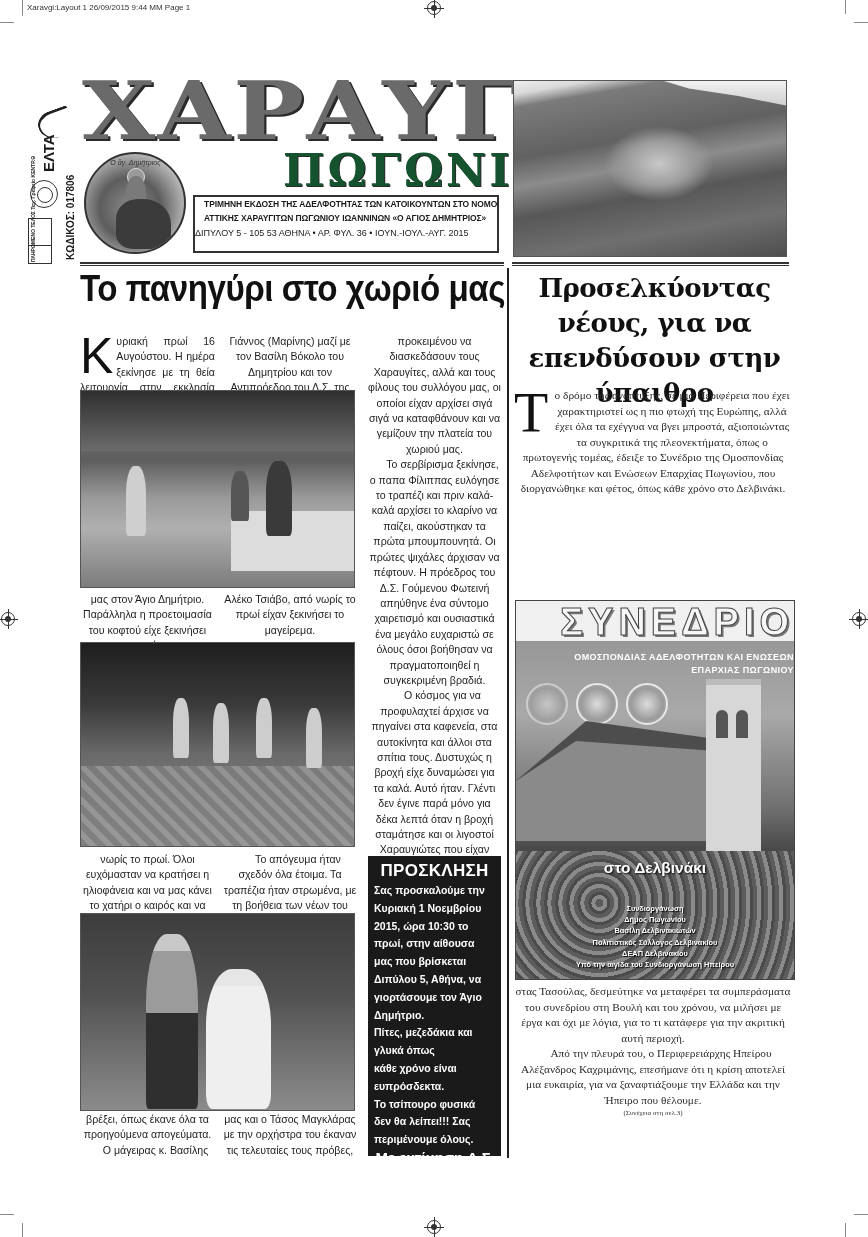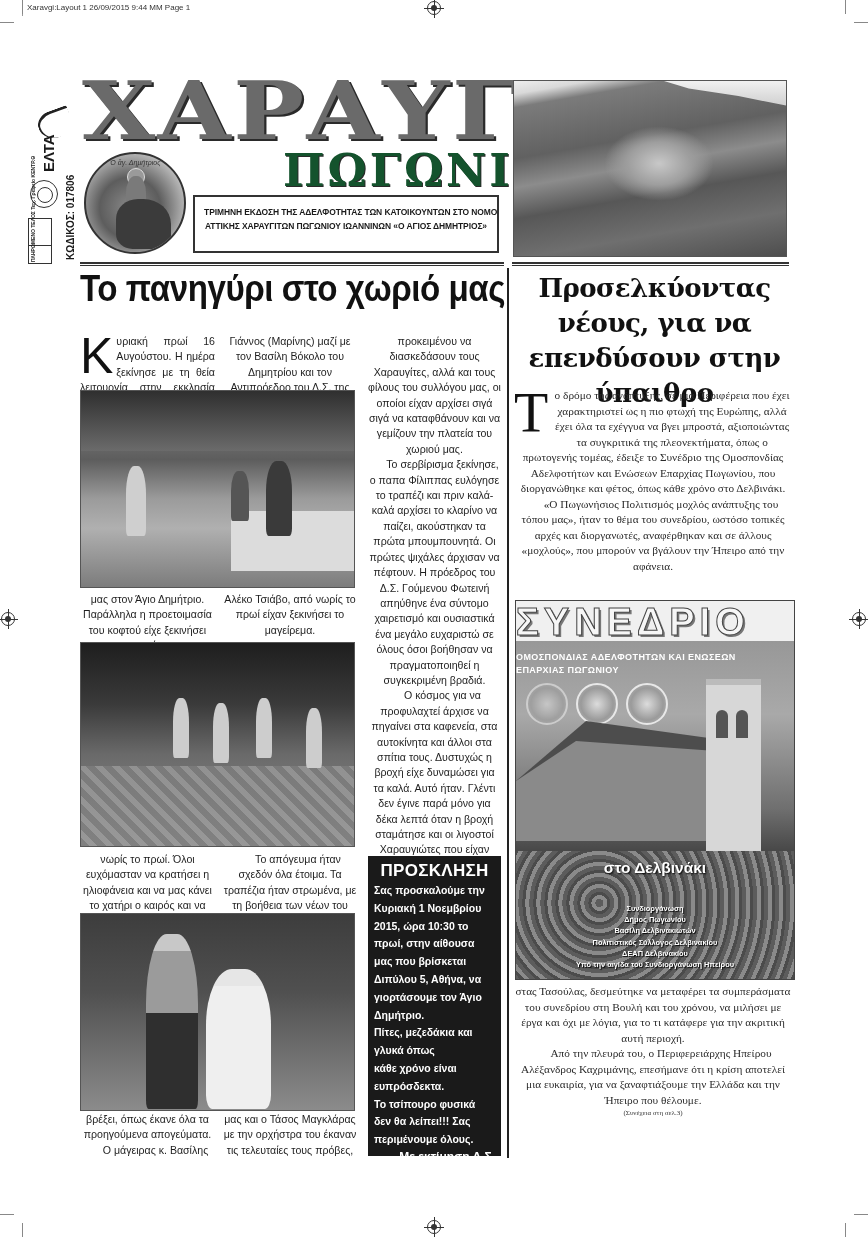--- a/index.html
+++ b/index.html
@@ -14,21 +14,21 @@
   .reg span { position: absolute; left: 3px; top: 3px; width: 6px; height: 6px; background: #333; border-radius: 50%; }
 
   
   .mast-title { position: absolute; left: 82px; top: 72px; width: 418px; height: 78px; font-family: "DejaVu Serif", serif; font-weight: bold; font-size: 80px; line-height: 78px; color: #6a6a6a; letter-spacing: 2px; text-shadow: 2px 2px 0 #2a2a2a; transform: scaleX(1.18); transform-origin: left top; white-space: nowrap; }
   .mast-sub { position: absolute; left: 283px; top: 145px; font-family: "DejaVu Serif", serif; font-weight: bold; font-size: 44px; color: #14532d; letter-spacing: 3px; text-shadow: 1px 1px 0 #2a2a2a; white-space: nowrap; }
   .icon-circle { position: absolute; left: 84px; top: 152px; width: 102px; height: 102px; border-radius: 50%; border: 2px solid #333; background: radial-gradient(circle at 45% 55%, #8a8a8a 0%, #5d5d5d 40%, #bdbdbd 75%, #e6e6e6 100%); overflow: hidden; }
   .icon-circle .horse { position: absolute; left: 30px; top: 45px; width: 55px; height: 50px; background: #3b3b3b; border-radius: 40% 50% 20% 30%; }
   .icon-circle .rider { position: absolute; left: 40px; top: 22px; width: 20px; height: 38px; background: #7a7a7a; border-radius: 45% 45% 10% 10%; }
   .icon-circle .halo { position: absolute; left: 41px; top: 14px; width: 18px; height: 18px; border-radius: 50%; border: 1px solid #dcdcdc; background: #9a9a9a; }
   .icon-circle .icon-cap { position: absolute; left: 24px; top: 5px; font-size: 7px; font-style: italic; color: #333; }
-  .info-box { position: absolute; left: 193px; top: 195px; width: 306px; height: 58px; border: 2px solid #333; text-align: center; padding-top: 8px; }
+  .info-box { position: absolute; left: 193px; top: 195px; width: 306px; height: 58px; border: 2px solid #333; text-align: left; padding-top: 0; }
   .info-box .l1, .info-box .l2 { font-size: 9px; font-weight: bold; line-height: 14px; letter-spacing: -0.1px; transform: scaleX(0.94); white-space: nowrap; }
   .info-box .l3 { font-size: 9px; line-height: 16px; white-space: nowrap; }
   .side-logos { position: absolute; left: 26px; top: 110px; width: 58px; height: 160px; }
   .elta-bird { position: absolute; left: 12px; top: 0; width: 34px; height: 28px; border-top: 3px solid #222; border-left: 2px solid #222; border-radius: 60% 10% 0 70%; transform: rotate(-20deg); }
   .elta-text { position: absolute; left: 16px; top: 44px; font-weight: bold; font-size: 15px; transform: rotate(-90deg); transform-origin: left top; white-space: nowrap; }
   .stamp { position: absolute; left: 4px; top: 70px; width: 28px; height: 28px; border: 1px solid #333; border-radius: 50%; }
   .stamp::after { content: ""; position: absolute; left: 6px; top: 6px; width: 14px; height: 14px; border: 1px solid #333; border-radius: 50%; }
   .kodikos { position: absolute; left: 39px; top: 150px; font-weight: bold; font-size: 10px; transform: rotate(-90deg); transform-origin: left top; white-space: nowrap; }
   .postage-box { position: absolute; left: 2px; top: 108px; width: 24px; height: 46px; border: 1px solid #333; }
   .postage-box::after { content: ""; position: absolute; left: 0; right: 0; top: 26px; height: 1px; background: #333; }
@@ -65,26 +65,26 @@
   .photo-fest2 .dancer { position: absolute; top: 55px; width: 16px; height: 60px; background: #cdcdcd; border-radius: 40% 40% 10% 10%; }
   .photo-fest2 .floor { position: absolute; left: 0; bottom: 0; width: 100%; height: 80px; background: repeating-linear-gradient(45deg, #7d7d7d 0 6px, #9a9a9a 6px 12px); opacity: .8; }
 
   .photo-men { left: 80px; top: 913px; width: 275px; height: 198px; background: linear-gradient(180deg, #3d3d3d 0%, #505050 40%, #6e6e6e 70%, #8b8b8b 100%); }
   .photo-men .man1 { position: absolute; left: 65px; top: 20px; width: 52px; height: 175px; background: linear-gradient(180deg, #c8c8c8 0 10%, #9b9b9b 10% 45%, #2f2f2f 45% 100%); border-radius: 40% 40% 5% 5%; }
   .photo-men .man2 { position: absolute; left: 125px; top: 55px; width: 65px; height: 140px; background: linear-gradient(180deg, #e6e6e6 0 12%, #efefef 12% 100%); border-radius: 40% 40% 10% 10%; }
 
   .invite { position: absolute; left: 368px; top: 856px; width: 133px; height: 300px; background: #1a1a1a; color: #fff; padding: 4px 6px; }
   .invite .title { text-align: center; font-weight: bold; font-size: 17px; line-height: 22px; letter-spacing: 0.3px; }
   .invite .body { font-weight: bold; font-size: 10.5px; line-height: 17.8px; white-space: pre-line; }
-  .invite .sign { text-align: right; font-weight: bold; font-size: 12px; line-height: 17.8px; }
+  .invite .sign { text-align: right; font-weight: bold; font-size: 15px; line-height: 17.8px; }
 
   .poster { position: absolute; left: 515px; top: 600px; width: 280px; height: 380px; border: 1px solid #444; overflow: hidden; background: linear-gradient(180deg, #8e8e8e 0%, #a9a9a9 30%, #6f6f6f 55%, #3a3a3a 70%, #585858 100%); }
   .poster .top-band { position: absolute; left: 0; top: 0; width: 100%; height: 40px; background: #f0f0f0; }
-  .poster .big { position: absolute; left: 0; top: 0; width: 100%; text-align: left; font-size: 38px; line-height: 42px; font-weight: bold; color: #f6f6f6; letter-spacing: 5px; -webkit-text-stroke: 1px #444; text-shadow: 2px 2px 0 #777; }
-  .poster .org { position: absolute; left: 0; top: 50px; width: 100%; text-align: left; color: #fff; font-weight: bold; font-size: 9px; line-height: 13px; letter-spacing: 0.4px; }
+  .poster .big { position: absolute; left: 0; top: 0; width: 100%; text-align: right; font-size: 38px; line-height: 42px; font-weight: bold; color: #f6f6f6; letter-spacing: 5px; -webkit-text-stroke: 1px #444; text-shadow: 2px 2px 0 #777; }
+  .poster .org { position: absolute; left: 0; top: 50px; width: 100%; text-align: right; color: #fff; font-weight: bold; font-size: 9px; line-height: 13px; letter-spacing: 0.4px; }
   .poster .seal { position: absolute; top: 82px; width: 42px; height: 42px; border-radius: 50%; border: 2px solid #e8e8e8; background: radial-gradient(circle, #dcdcdc 0%, #9a9a9a 60%, #c4c4c4 100%); }
   .poster .church { position: absolute; left: 0; top: 140px; width: 200px; height: 100px; background: #8a8a8a; clip-path: polygon(0 40%, 30% 0, 100% 10%, 100% 100%, 0 100%); }
   .poster .roof { position: absolute; left: 0; top: 120px; width: 200px; height: 60px; background: #4d4d4d; clip-path: polygon(0 100%, 35% 0, 100% 30%, 100% 100%); }
   .poster .tower { position: absolute; left: 190px; top: 78px; width: 55px; height: 180px; background: #d7d7d7; border-top: 6px solid #bbb; }
   .poster .tower::before { content: ""; position: absolute; left: 10px; top: 25px; width: 12px; height: 28px; background: #555; border-radius: 6px 6px 0 0; }
   .poster .tower::after { content: ""; position: absolute; left: 30px; top: 25px; width: 12px; height: 28px; background: #555; border-radius: 6px 6px 0 0; }
   .poster .bushes { position: absolute; left: 0; top: 250px; width: 100%; height: 130px; background: repeating-radial-gradient(circle at 30% 40%, #5c5c5c 0 4px, #8a8a8a 4px 8px, #4b4b4b 8px 11px); }
   .poster .date { position: absolute; left: 0; top: 255px; width: 100%; text-align: center; color: #fff; font-weight: bold; font-size: 15.5px; line-height: 23px; text-shadow: 1px 1px 2px #000; }
   .poster .credits { position: absolute; left: 0; top: 302px; width: 100%; text-align: center; color: #fff; font-weight: bold; font-size: 7.4px; line-height: 11.2px; text-shadow: 1px 1px 1px #000; }
 </style>
@@ -126,20 +126,21 @@
 <div class="mast-sub">ΠΩΓΩΝΙΟΥ</div>
 <div class="icon-circle">
   <span class="icon-cap">Ὁ ἅγ. Δημήτριος</span>
   <div class="halo"></div>
   <div class="rider"></div>
   <div class="horse"></div>
 </div>
 <div class="info-box">
   <div class="l1">ΤΡΙΜΗΝΗ ΕΚΔΟΣΗ ΤΗΣ ΑΔΕΛΦΟΤΗΤΑΣ ΤΩΝ ΚΑΤΟΙΚΟΥΝΤΩΝ ΣΤΟ ΝΟΜΟ</div>
   <div class="l2">ΑΤΤΙΚΗΣ ΧΑΡΑΥΓΙΤΩΝ ΠΩΓΩΝΙΟΥ ΙΩΑΝΝΙΝΩΝ «Ο ΑΓΙΟΣ ΔΗΜΗΤΡΙΟΣ»</div>
+  <div class="l3">ΔΙΠΥΛΟΥ 5 - 105 53 ΑΘΗΝΑ • ΑΡ. ΦΥΛ. 36 • ΙΟΥΝ.-ΙΟΥΛ.-ΑΥΓ. 2015</div>
 </div>
 <div class="photo photo-landscape">
   <div class="sky"></div>
   <div class="village"></div>
 </div>
 
 <div class="rule-double" style="left:80px;top:262px;width:424px;"></div>
 <div class="rule-double" style="left:512px;top:262px;width:277px;"></div>
 <div class="vrule"></div>
 
@@ -208,21 +209,20 @@
 Πίτες, μεζεδάκια και γλυκά όπως
 κάθε χρόνο είναι ευπρόσδεκτα.
 Το τσίπουρο φυσικά δεν θα λείπει!!! Σας περιμένουμε όλους.</div>
   <div class="sign">Με εκτίμηση Δ.Σ.</div>
 </div>
 
 <div class="headline-right">Προσελκύοντας νέους, για να επενδύσουν στην ύπαιθρο</div>
 
 <div class="col serif-col" style="left:514px;top:388px;width:278px;">
   <p><span class="dropcap-t">Τ</span><span>ο δρόμο της ανάπτυξης, σε μια Περιφέρεια που έχει χαρακτηριστεί ως η πιο φτωχή της Ευρώπης, αλλά έχει όλα τα εχέγγυα να βγει μπροστά, αξιοποιώντας τα συγκριτικά της πλεονεκτήματα, όπως ο πρωτογενής τομέας, έδειξε το Συνέδριο της Ομοσπονδίας Αδελφοτήτων και Ενώσεων Επαρχίας Πωγωνίου, που διοργανώθηκε και φέτος, όπως κάθε χρόνο στο Δελβινάκι.</span></p>
-  <p class="indent">«Ο Πωγωνήσιος Πολιτισμός μοχλός ανάπτυξης του τόπου μας», ήταν το θέμα του συνεδρίου, ωστόσο τοπικές αρχές και διοργανωτές, αναφέρθηκαν και σε άλλους «μοχλούς», που μπορούν να βγάλουν την Ήπειρο από την αφάνεια.</p>
 </div>
 
 <div class="poster">
   <div class="top-band"></div>
   <div class="big">ΣΥΝΕΔΡΙΟ</div>
   <div class="org">
     <div>ΟΜΟΣΠΟΝΔΙΑΣ ΑΔΕΛΦΟΤΗΤΩΝ ΚΑΙ ΕΝΩΣΕΩΝ</div>
     <div>ΕΠΑΡΧΙΑΣ ΠΩΓΩΝΙΟΥ</div>
   </div>
   <div class="seal" style="left:10px;opacity:.6;"></div>

